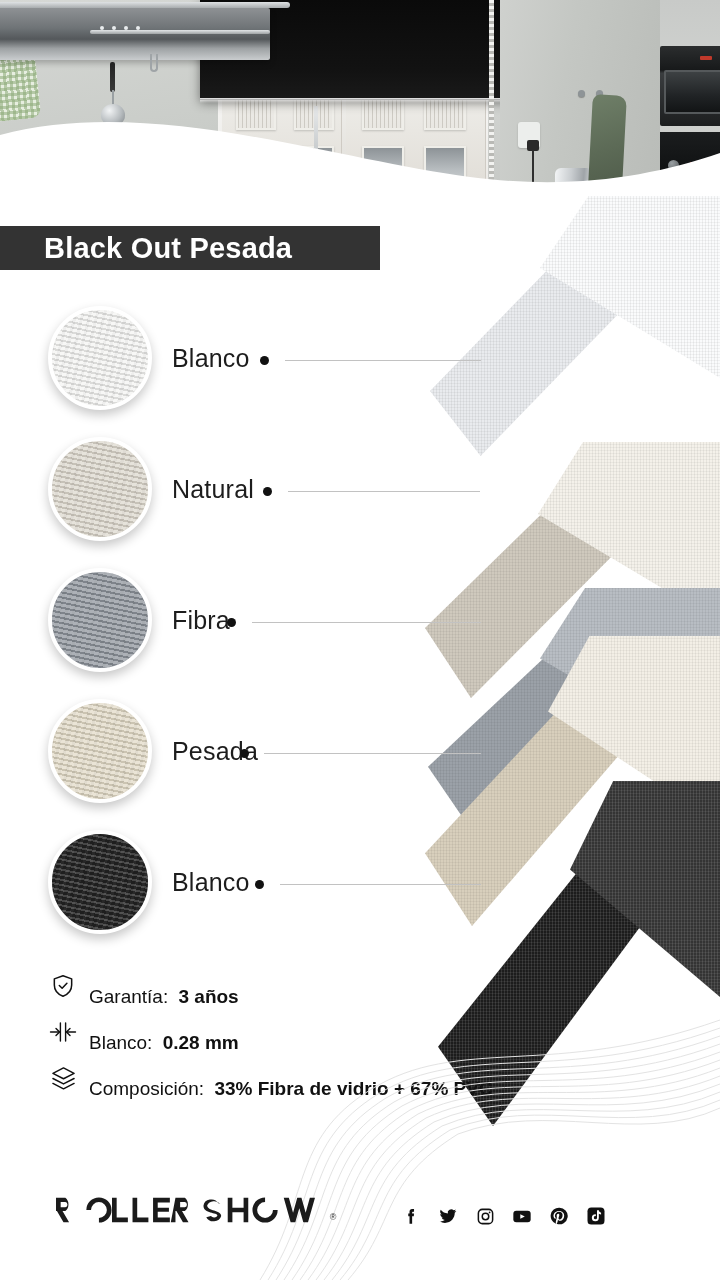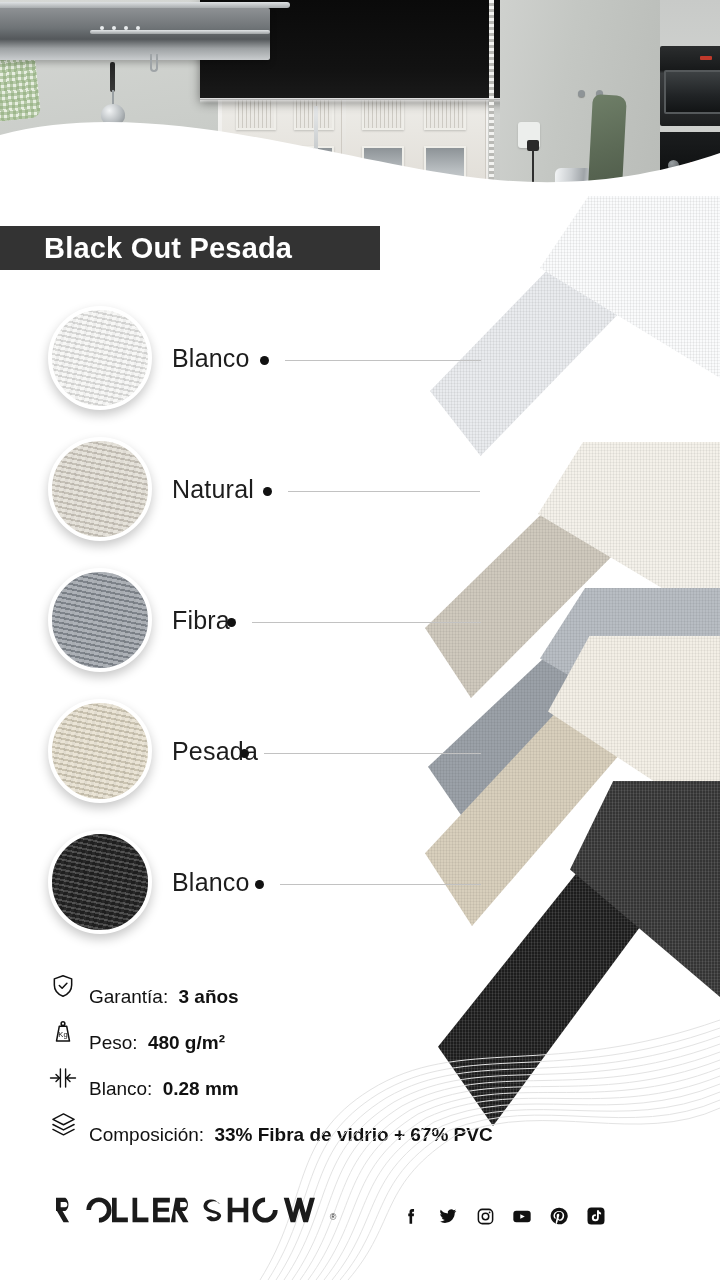--- a/index.html
+++ b/index.html
@@ -497,33 +497,20 @@
           <path d="M12 2.6 L20 5.4 V11 c0 5.2-3.4 8.6-8 10.4 C7.4 19.6 4 16.2 4 11 V5.4 Z"></path>
           <path d="M8.6 11.6 L11.2 14.1 L15.6 9.4"></path>
         </svg>
       </span>
       <span class="spec-text">
         <span>Garantía:</span>
         <b style="margin-left: 5px;">3 años</b>
       </span>
     </div>
 
-    <div class="spec-row">
-      <span class="spec-icon">
-        <svg width="26" height="26" viewBox="0 0 24 24" fill="none" stroke="#111" stroke-width="1.4" stroke-linecap="round" stroke-linejoin="round">
-          <circle cx="12" cy="4.3" r="1.7"></circle>
-          <path d="M8.6 6.6 H15.4 L18 20.4 H6 Z"></path>
-          <text x="12" y="16.4" font-size="7" font-family="Liberation Sans, sans-serif" fill="#111" stroke="none" text-anchor="middle">Kg</text>
-        </svg>
-      </span>
-      <span class="spec-text">
-        <span>Peso:</span>
-        <b style="margin-left: 5px;">480 g/m²</b>
-      </span>
-    </div>
 
     <div class="spec-row">
       <span class="spec-icon">
         <svg width="28" height="26" viewBox="0 0 28 24" fill="none" stroke="#111" stroke-width="1.4" stroke-linecap="round" stroke-linejoin="round">
           <line x1="11.4" y1="3" x2="11.4" y2="21"></line>
           <line x1="16.6" y1="3" x2="16.6" y2="21"></line>
           <line x1="1.5" y1="12" x2="10" y2="12"></line>
           <polyline points="7,8.4 10.6,12 7,15.6"></polyline>
           <line x1="26.5" y1="12" x2="18" y2="12"></line>
           <polyline points="21,8.4 17.4,12 21,15.6"></polyline>

